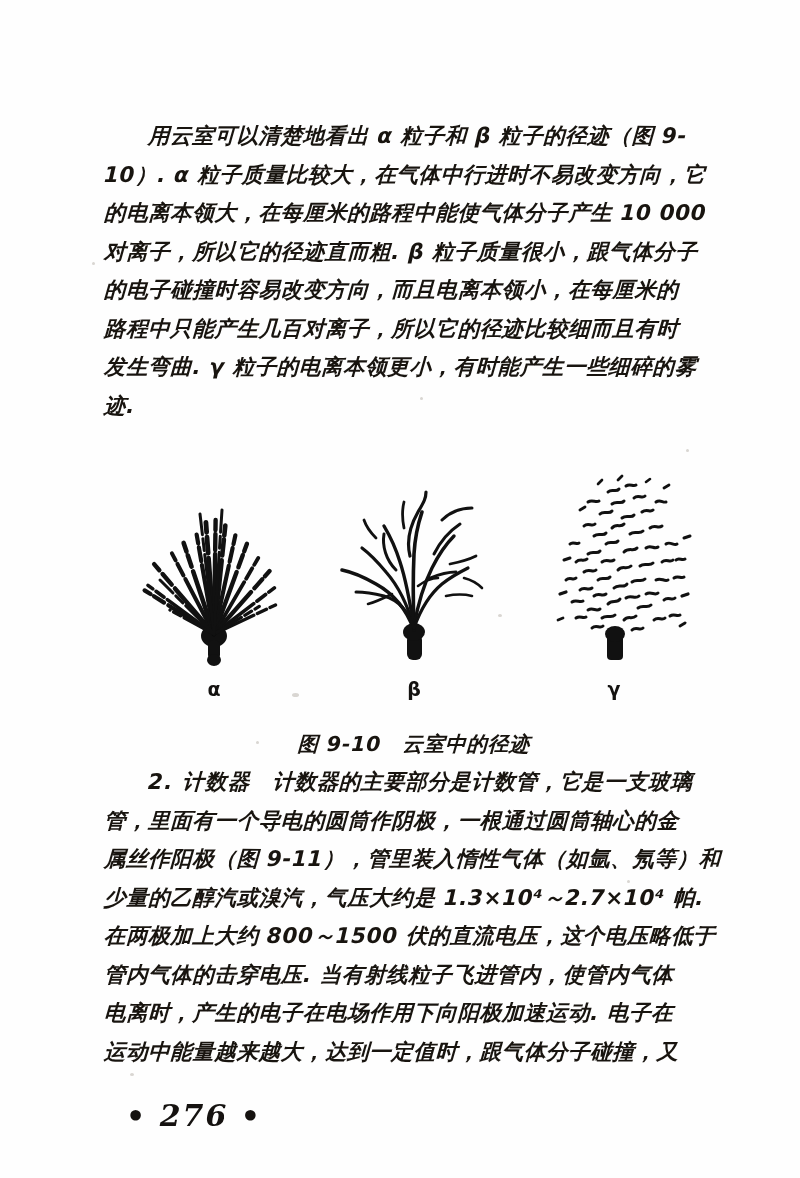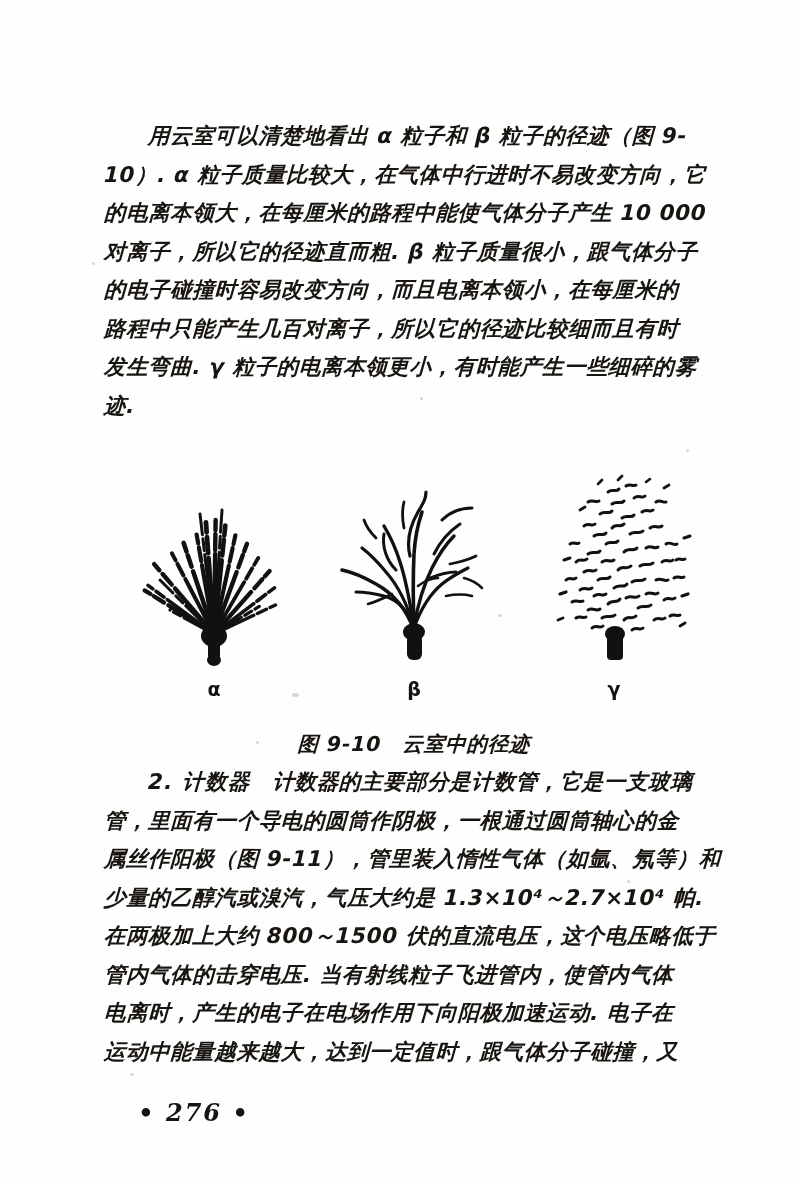--- a/index.html
+++ b/index.html
@@ -83,21 +83,21 @@
   }
 
   
   #page-number {
     position: absolute;
     left: 104px;
     top: 1098px;
     width: 180px;
     text-align: center;
     font-family: "DejaVu Serif", serif;
-    font-size: 24px;
+    font-size: 30px;
     font-style: italic;
     font-weight: 700;
     color: #151210;
     letter-spacing: 2px;
     white-space: pre;
   }
 
   
   .speckle {
     position: absolute;

